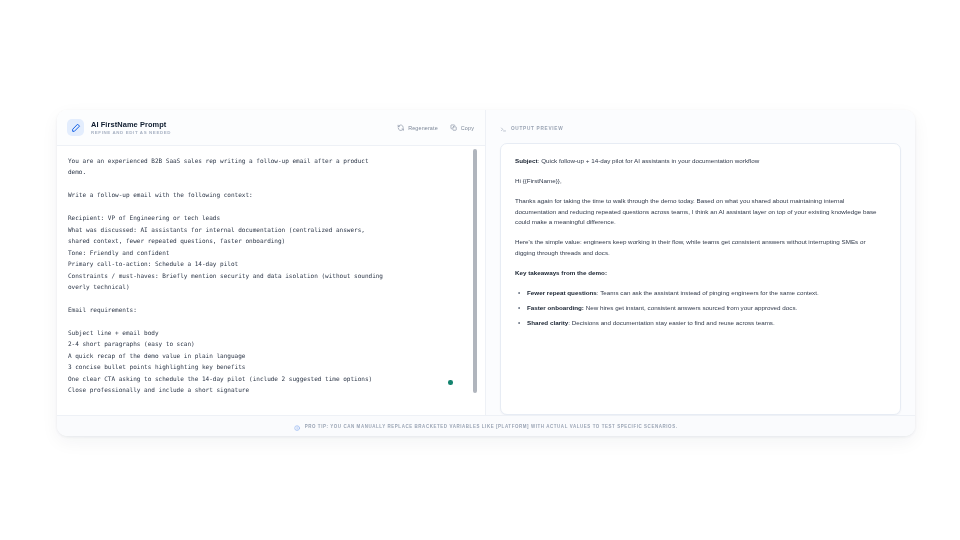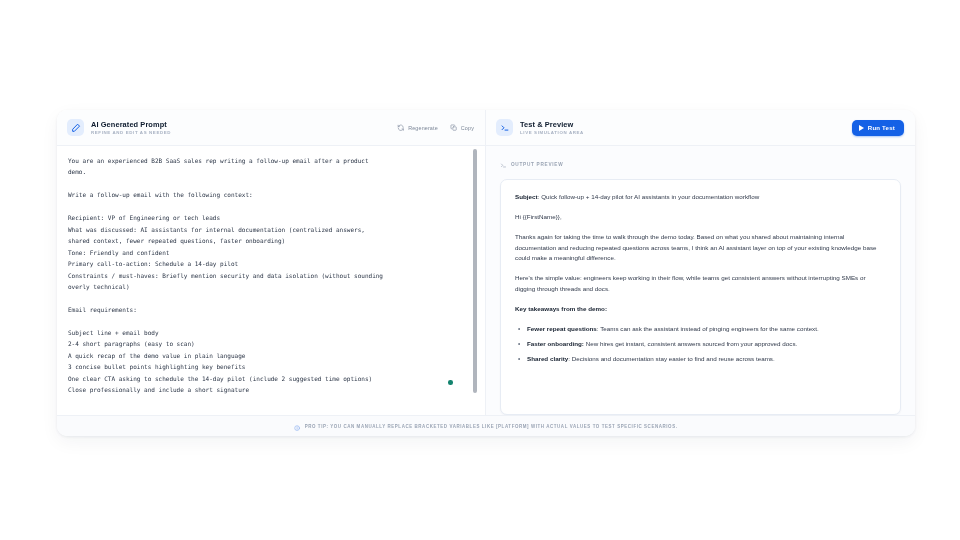--- a/index.html
+++ b/index.html
@@ -165,21 +165,21 @@
 
     <div class="pane-left">
 
       <div class="pheader">
         <span class="hicon">
           <svg width="10" height="10" viewBox="0 0 24 24" fill="none" stroke="#1461e6" stroke-width="2.4" stroke-linecap="round" stroke-linejoin="round">
             <path d="M16.5 3.5l4 4L8 20H4v-4z"></path>
           </svg>
         </span>
         <span class="htext">
-          <span class="htitle">AI Generated Prompt</span>
+          <span class="htitle">AI FirstName Prompt</span>
           <span class="hsub">REFINE AND EDIT AS NEEDED</span>
         </span>
         <span class="hspacer"></span>
 
         <span class="hact">
           <span>
             <svg width="7.5" height="7.5" viewBox="0 0 24 24" fill="none" stroke="#8b95a6" stroke-width="2.2" stroke-linecap="round" stroke-linejoin="round">
               <path d="M20 11A8 8 0 006.3 5.7L3.5 8.3"></path>
               <path d="M4 13a8 8 0 0013.7 5.3l2.8-2.6"></path>
               <path d="M3.5 4v4.3h4.3"></path>
@@ -223,38 +223,20 @@
 One clear CTA asking to schedule the 14-day pilot (include 2 suggested time options)
 Close professionally and include a short signature</div>
         <div class="caretdot"></div>
         <div class="scrollbar"></div>
       </div>
 
     </div>
 
     <div class="pane-right">
 
-      <div class="pheader right">
-        <span class="hicon">
-          <svg width="10" height="10" viewBox="0 0 24 24" fill="none" stroke="#1461e6" stroke-width="2.4" stroke-linecap="round" stroke-linejoin="round">
-            <path d="M5 7l4.5 4.5L5 16"></path>
-            <path d="M12 17h7"></path>
-          </svg>
-        </span>
-        <span class="htext">
-          <span class="htitle">Test &amp; Preview</span>
-          <span class="hsub">LIVE SIMULATION AREA</span>
-        </span>
-        <span class="hspacer"></span>
-
-        <button class="runbtn">
-          <span class="play"></span>
-          <span class="lbl">Run Test</span>
-        </button>
-      </div>
 
       <div class="previewlabel">
         <span>
           <svg width="7" height="7" viewBox="0 0 24 24" fill="none" stroke="#aab3c2" stroke-width="2.6" stroke-linecap="round" stroke-linejoin="round">
             <path d="M5 7l4.5 4.5L5 16"></path>
             <path d="M12 17h7"></path>
           </svg>
         </span>
         <span class="lbl">OUTPUT PREVIEW</span>
       </div>

